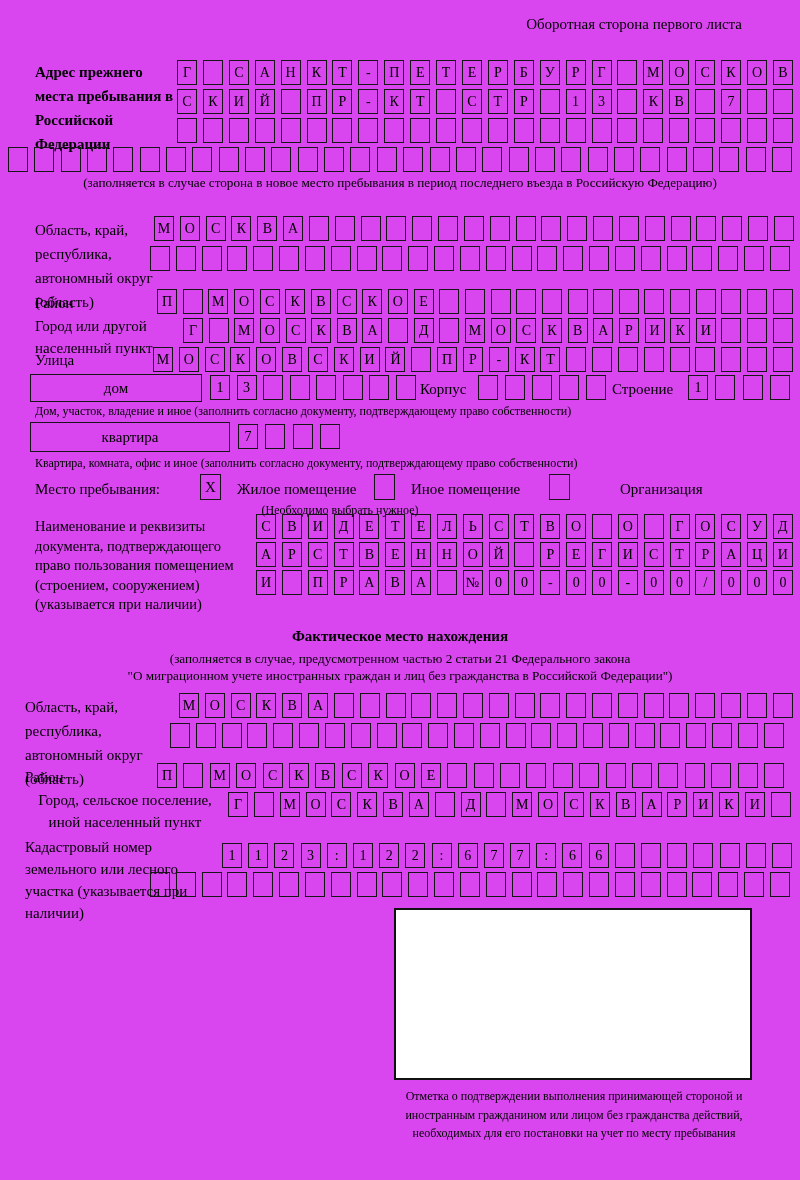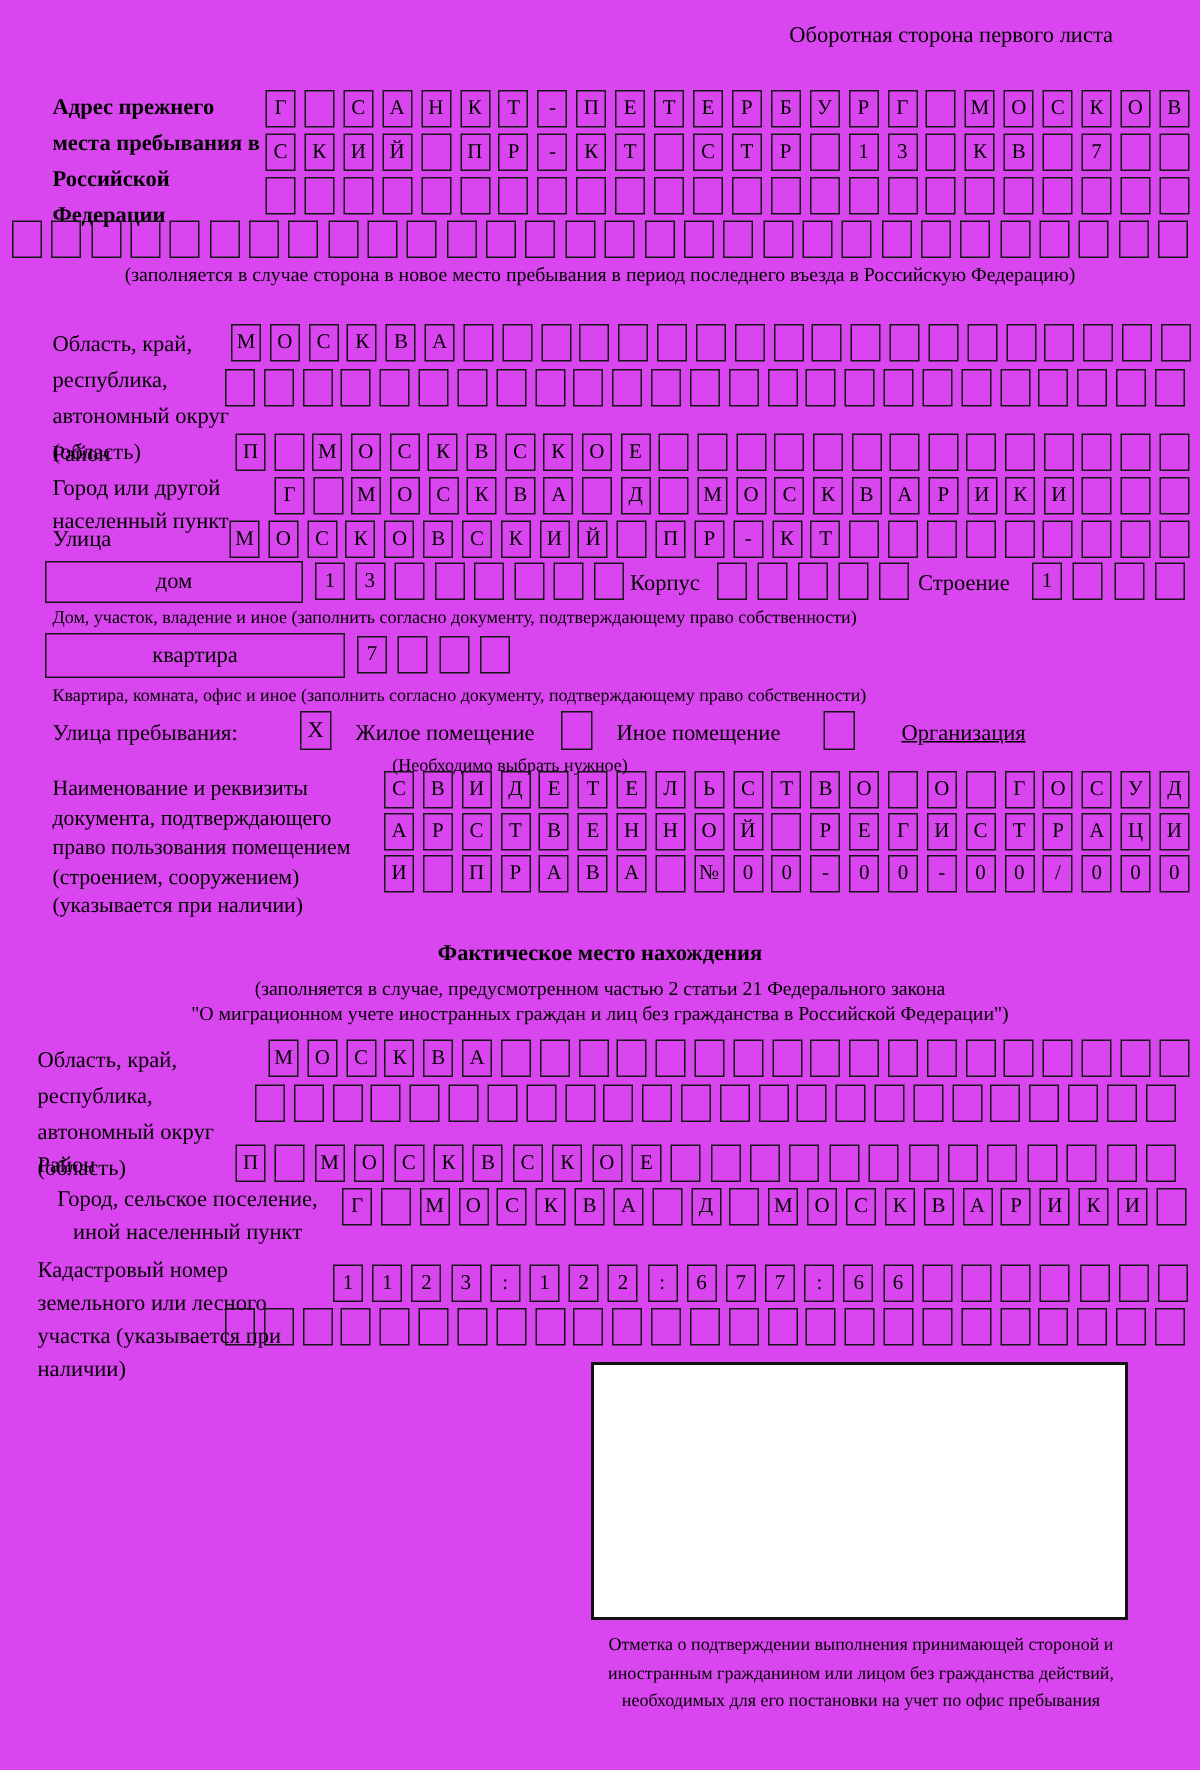--- a/index.html
+++ b/index.html
@@ -311,27 +311,27 @@
 
   <div class="wbox" style="left:30px;top:422px;width:200px;height:30px;">квартира</div>
   <div class="row" style="left:238px;top:424px;width:102px;">
       <div class="cell">7</div>
       <div class="cell"></div>
       <div class="cell"></div>
       <div class="cell"></div>
     </div>
   <div class="cap" style="left:35px;top:456px;">Квартира, комната, офис и иное (заполнить согласно документу, подтверждающему право собственности)</div>
 
-  <div class="lbl" style="left:35px;top:477px;">Улица пребывания:</div>
+  <div class="lbl" style="left:35px;top:477px;">Место пребывания:</div>
   <div class="cbox" style="left:200px;top:474px;">X</div>
   <div class="lbl" style="left:237px;top:477px;">Жилое помещение</div>
   <div class="cbox" style="left:374px;top:474px;"></div>
   <div class="lbl" style="left:411px;top:477px;">Иное помещение</div>
   <div class="cbox" style="left:549px;top:474px;"></div>
-  <div class="lbl" style="left:601px;top:477px;text-decoration:underline;">Организация</div>
+  <div class="lbl" style="left:620px;top:477px;">Организация</div>
   <div class="cap" style="left:160px;top:503px;width:360px;text-align:center;">(Необходимо выбрать нужное)</div>
 
   <div class="lbl" style="left:35px;top:517px;width:205px;font-size:14.5px;line-height:19.5px;">Наименование и реквизиты документа, подтверждающего право пользования помещением (строением, сооружением) (указывается при наличии)</div>
   <div class="row" style="left:256px;top:514px;width:537px;">
       <div class="cell">С</div>
       <div class="cell">В</div>
       <div class="cell">И</div>
       <div class="cell">Д</div>
       <div class="cell">Е</div>
       <div class="cell">Т</div>
@@ -557,15 +557,15 @@
       <div class="cell"></div>
       <div class="cell"></div>
       <div class="cell"></div>
       <div class="cell"></div>
       <div class="cell"></div>
       <div class="cell"></div>
       <div class="cell"></div>
     </div>
 
   <div class="stamp" style="left:394px;top:908px;width:358px;height:172px;"></div>
-  <div class="cap" style="left:386px;top:1087px;width:376px;text-align:center;line-height:18.5px;">Отметка о подтверждении выполнения принимающей стороной и иностранным гражданином или лицом без гражданства действий, необходимых для его постановки на учет по офис пребывания</div>
+  <div class="cap" style="left:386px;top:1087px;width:376px;text-align:center;line-height:18.5px;">Отметка о подтверждении выполнения принимающей стороной и иностранным гражданином или лицом без гражданства действий, необходимых для его постановки на учет по месту пребывания</div>
 
 </div>
 
 </body></html>

